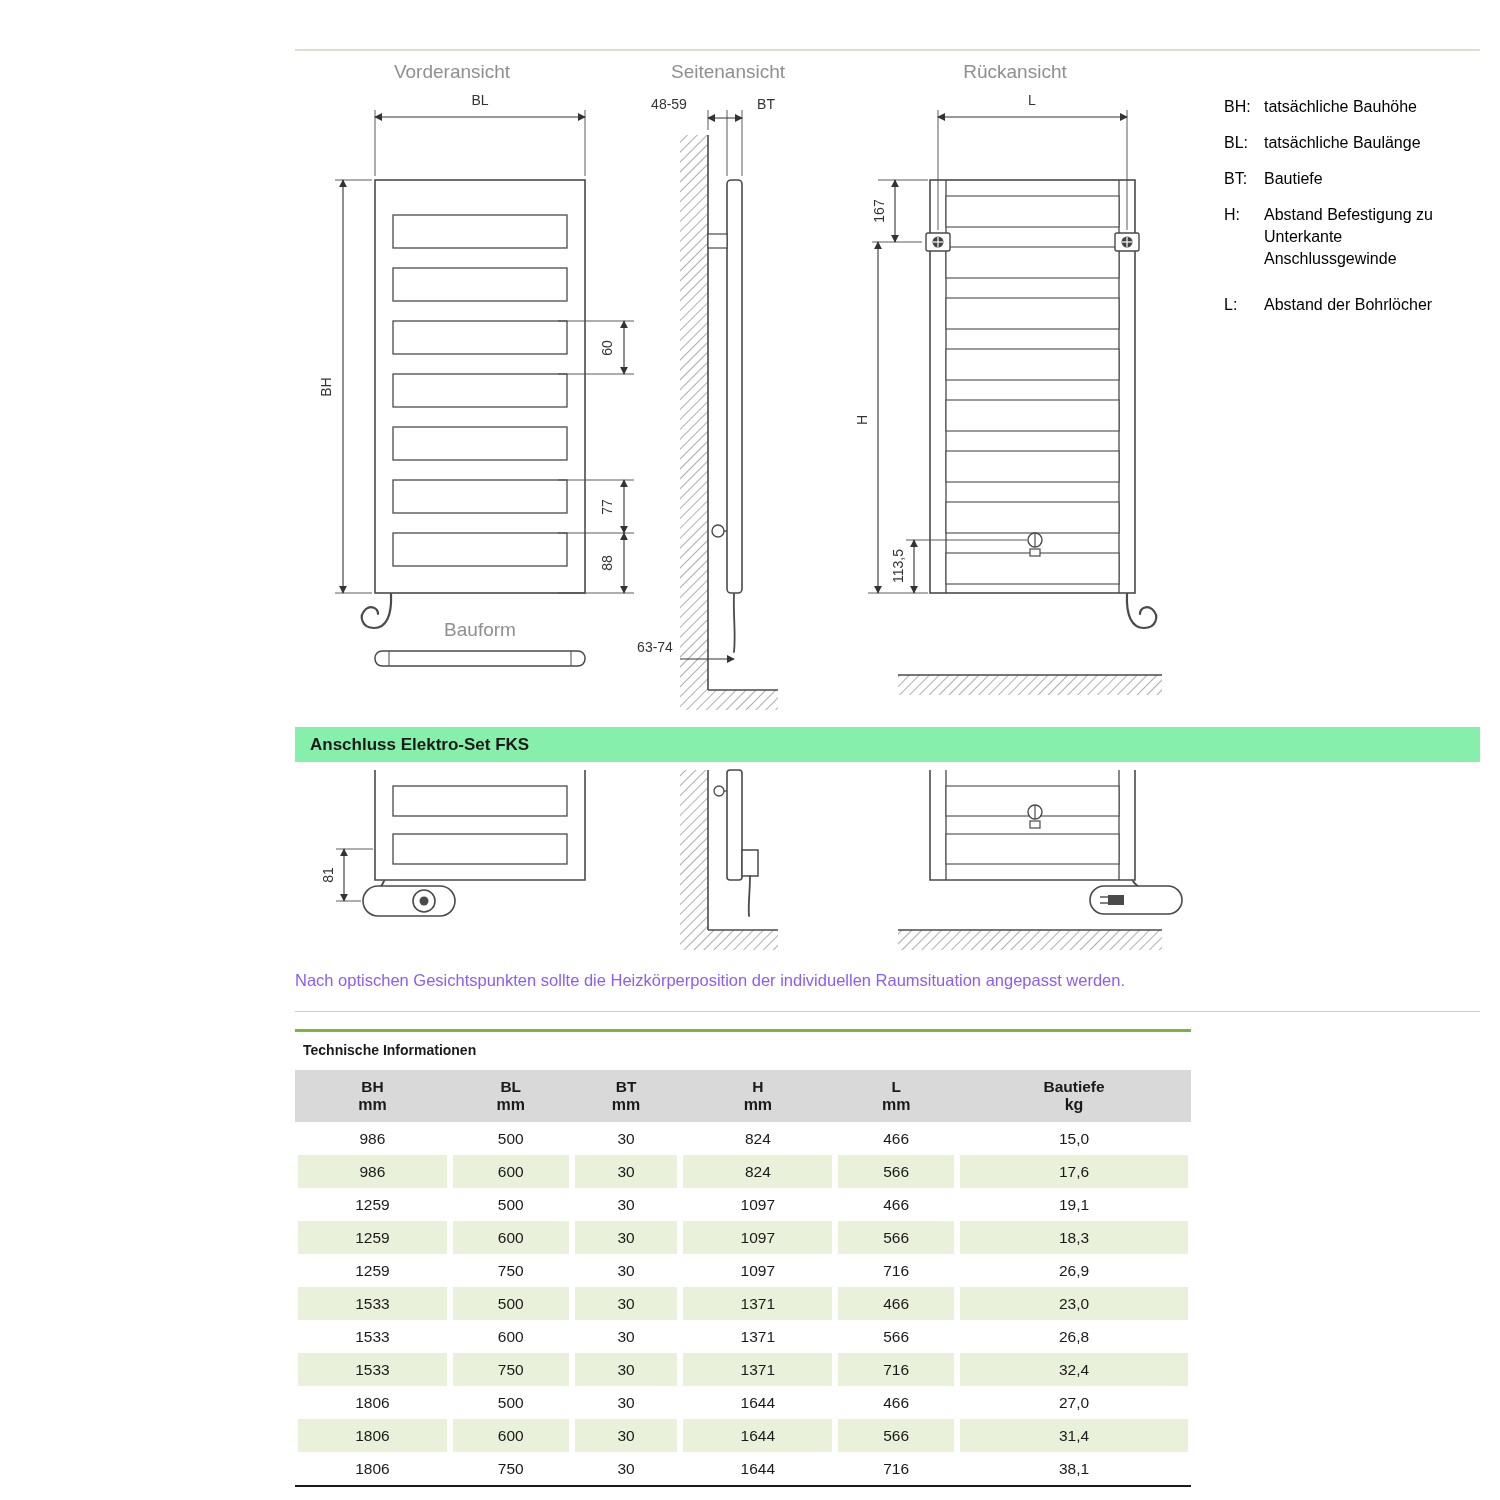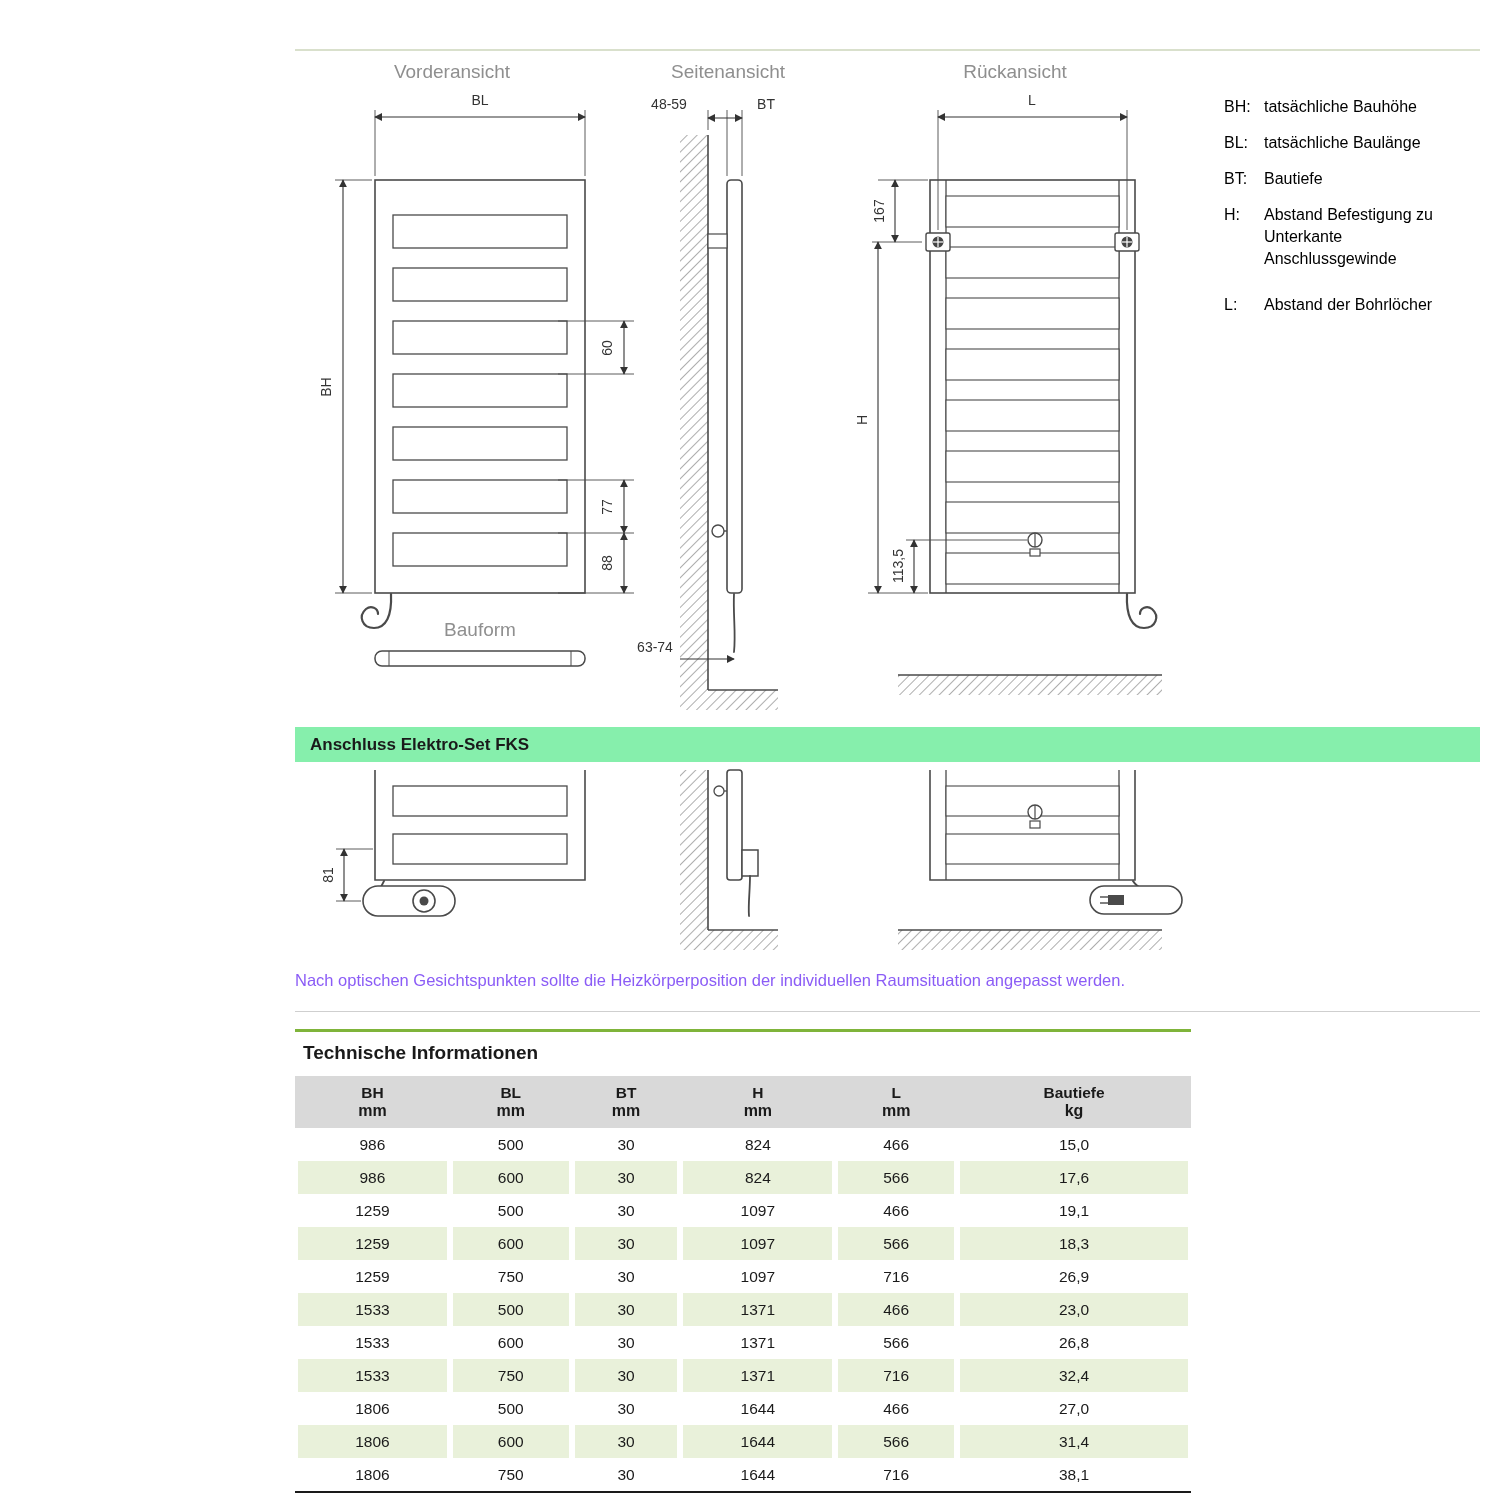--- a/index.html
+++ b/index.html
@@ -18,21 +18,21 @@
   .legend-text { width:206px; }
 
   .elektro-bar { position:absolute; left:295px; top:727px; width:1185px; height:35px; background:#86efac;
                  display:flex; align-items:center; padding-left:15px; font-size:17px; font-weight:bold; color:#1a1a1a; }
 
   .note { position:absolute; left:295px; top:971px; width:1120px; color:#8b5cf6; font-size:16.5px; }
   .divider { position:absolute; left:295px; top:1011px; width:1185px; height:1px; background:#cfcfcf; }
 
   .table-block { position:absolute; left:295px; top:1029px; width:896px; }
   .green-rule { height:3px; background:#7fb43a; }
-  .table-title { font-size:19px; font-weight:bold; margin:10px 0 12px 8px; }
+  .table-title { font-size:14px; font-weight:bold; margin:10px 0 12px 8px; }
   table.tech { width:100%; border-collapse:separate; border-spacing:0; font-size:15.5px; color:#1a1a1a; }
   table.tech thead th { background:#d9d9d9; height:52px; text-align:center; vertical-align:middle; font-weight:bold; }
   .col-label { font-size:15.5px; font-weight:bold; }
   .col-unit  { font-size:16px;  font-weight:bold; }
   table.tech tbody td { height:33px; text-align:center; padding:0 3px; background-clip:content-box; }
   table.tech tbody tr:nth-child(even) td { background-color:#e9f1da; }
   .bottom-rule { height:2px; background:#1a1a1a; }
 </style>
 </head>
 <body>

